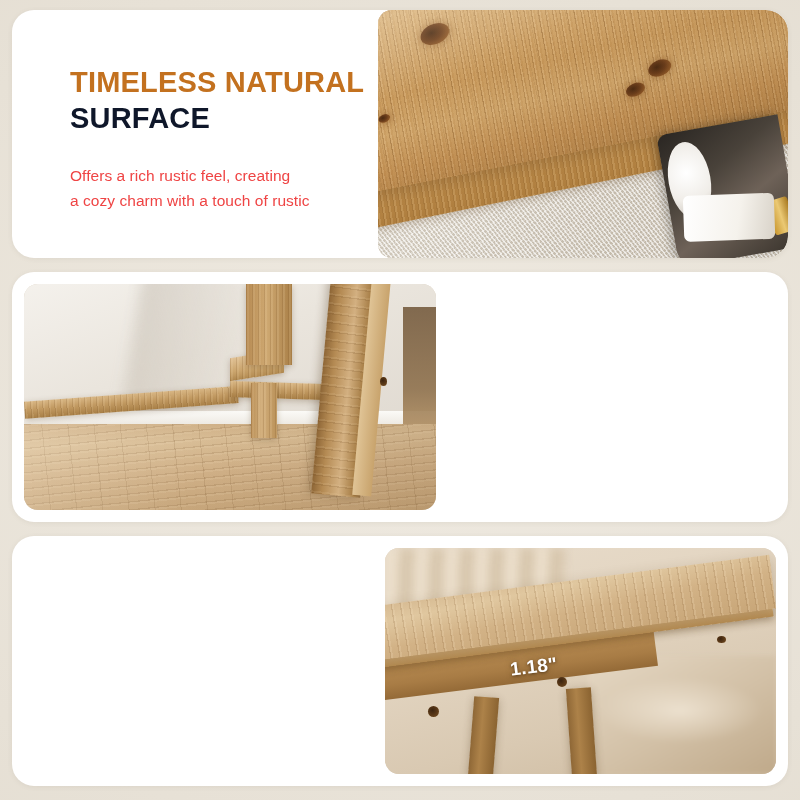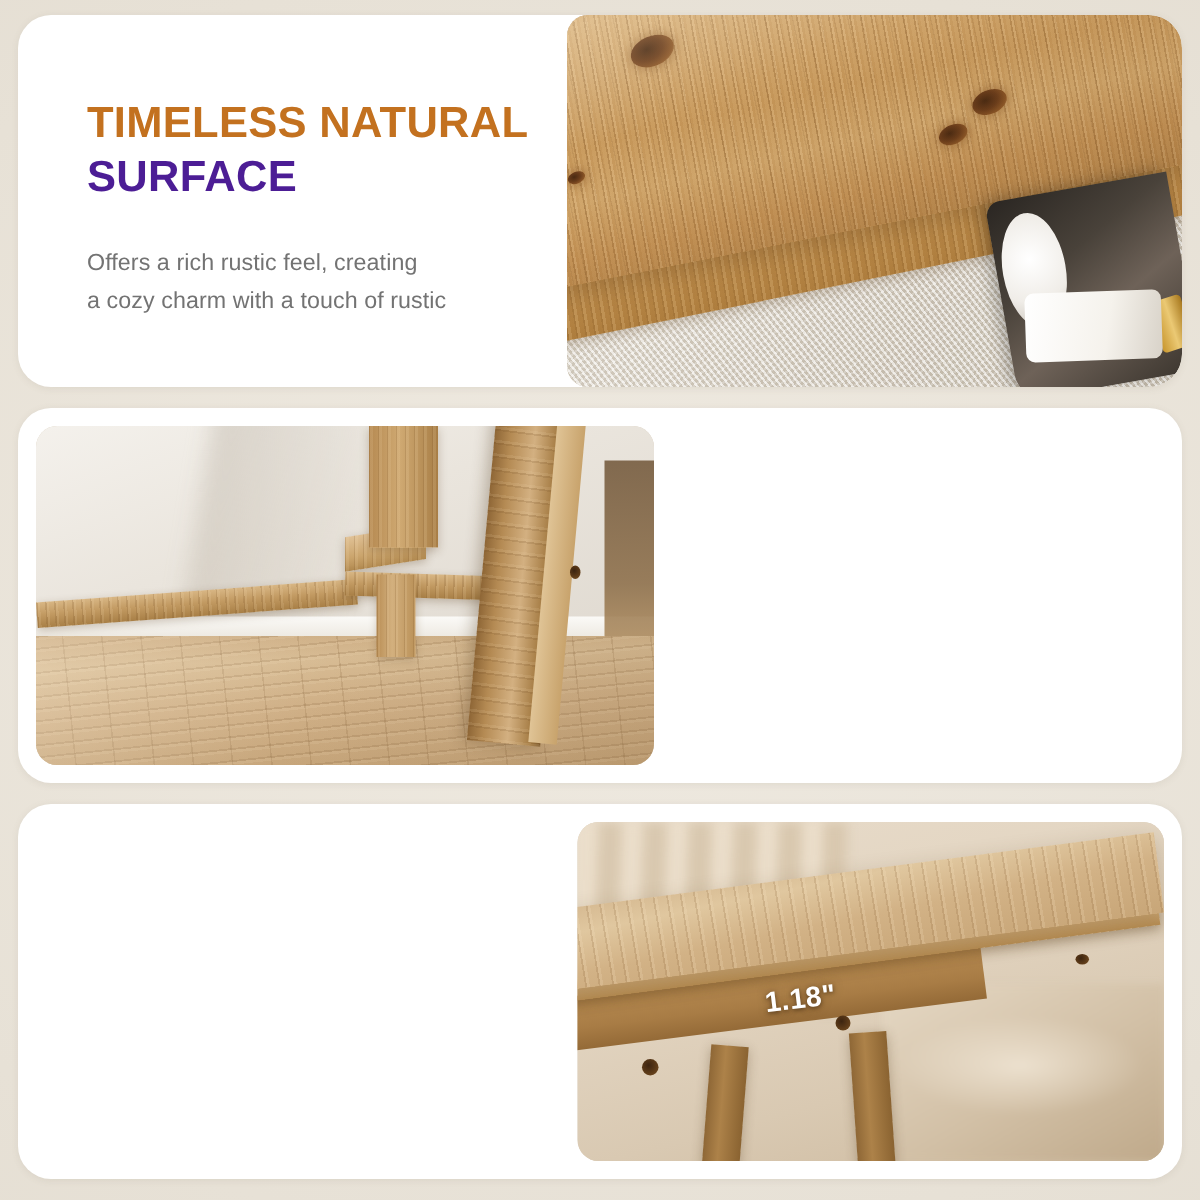--- a/index.html
+++ b/index.html
@@ -32,47 +32,47 @@
   }
   #card-1 { left: 12px;  top: 10px;  width: 776px; height: 248px; }
   #card-2 { left: 12px;  top: 272px; width: 776px; height: 250px; }
   #card-3 { left: 12px;  top: 536px; width: 776px; height: 250px; }
 
   
   .text-block {
     position: absolute;
     box-sizing: border-box;
   }
-  #text-1 { left: 46px;  top: 56px;  width: 330px; }
+  #text-1 { left: 58px;  top: 56px;  width: 330px; }
 
   .headline-accent {
     display: block;
     font-size: 29px;
     font-weight: bold;
     letter-spacing: 0.2px;
     line-height: 1.12;
     color: #C3711F;
     white-space: nowrap;
   }
   .headline-main {
     display: block;
     font-size: 29px;
     font-weight: bold;
     letter-spacing: 0.2px;
     line-height: 1.22;
-    color: #4c1d95;
+    color: #0f172a;
     white-space: nowrap;
     margin-top: 3px;
   }
   .subcopy {
     display: block;
     margin-top: 26px;
     font-size: 15.5px;
     line-height: 1.62;
-    color: #737373;
+    color: #ef4444;
     letter-spacing: 0.05px;
   }
   .subcopy-line { display: block; white-space: nowrap; }
 
   
   .photo {
     position: absolute;
     overflow: hidden;
     border-radius: 14px;
     background: #D9CDBB;

